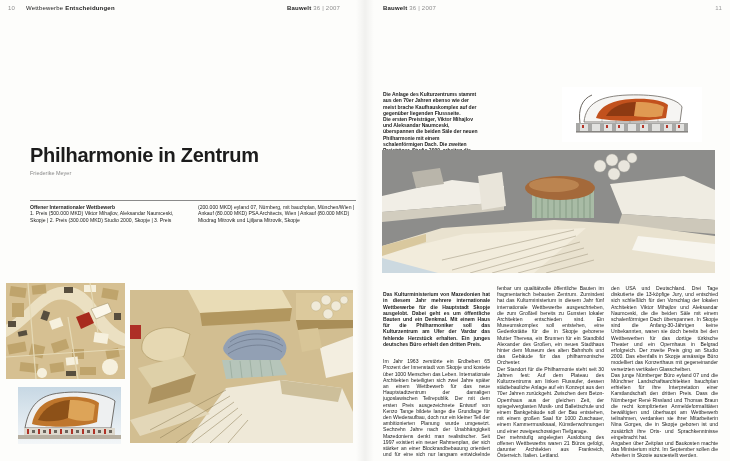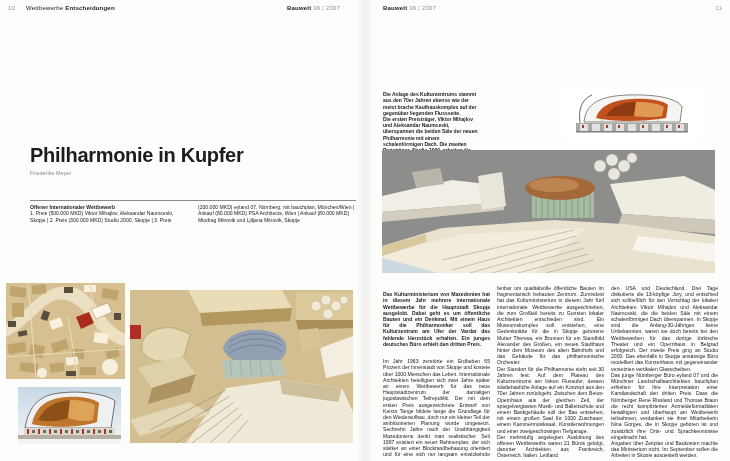--- a/index.html
+++ b/index.html
@@ -40,21 +40,21 @@
   <div class="run" style="left:250px;width:90px;text-align:right;">
     <span class="bold">Bauwelt</span>
     <span class="issue-num">36 | 2007</span>
   </div>
   <div class="run" style="left:383px;">
     <span class="bold">Bauwelt</span>
     <span class="issue-num">36 | 2007</span>
   </div>
   <div class="run" style="left:706px;width:16px;text-align:right;color:#9a9a9a;">11</div>
 
-  <div class="title">Philharmonie in Kupfer</div>
+  <div class="title">Philharmonie in Zentrum</div>
   <div class="author">Friederike Meyer</div>
   <div class="rule"></div>
 
   <div class="comp-col" style="left:30px;">
     <div class="head">Offener Internationaler Wettbewerb</div>
     <div>1. Preis (500.000 MKD) Viktor Mihajlov, Aleksandar Naumceski, Skopje | 2. Preis (300.000 MKD) Studio 2000, Skopje | 3. Preis</div>
   </div>
   <div class="comp-col" style="left:198px;">
     <div>(200.000 MKD) eyland 07, Nürnberg, mit bauchplan, München/Wien | Ankauf (80.000 MKD) PSA Architects, Wien | Ankauf (80.000 MKD) Miodrag Mitrovik und Ljiljana Mitrovik, Skopje</div>
   </div>

